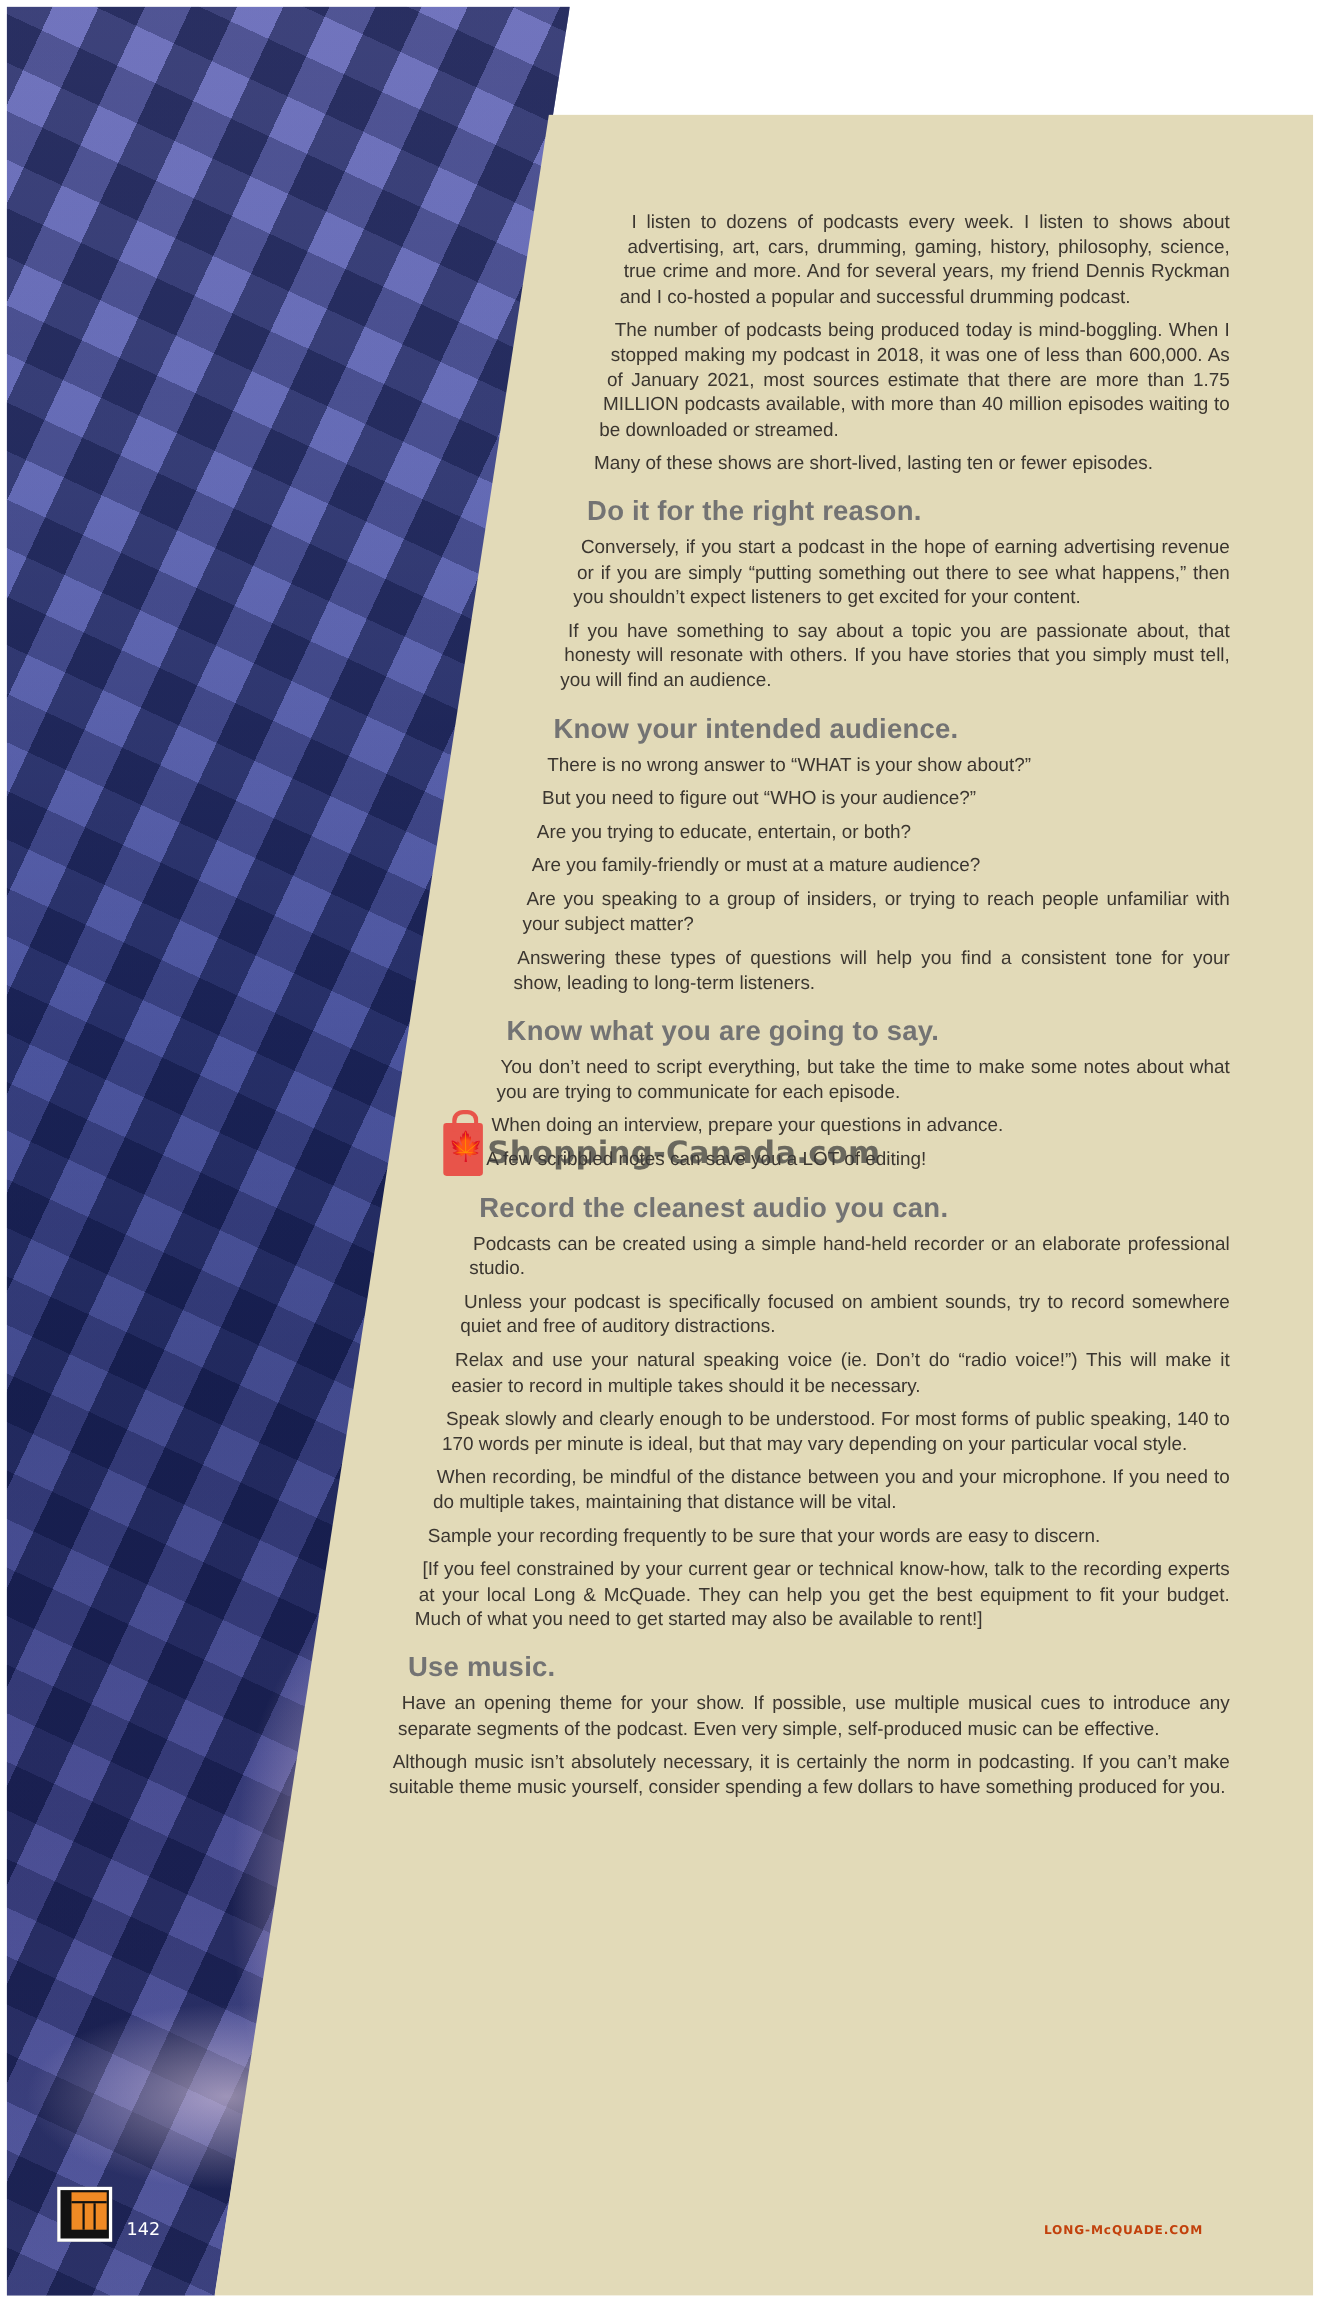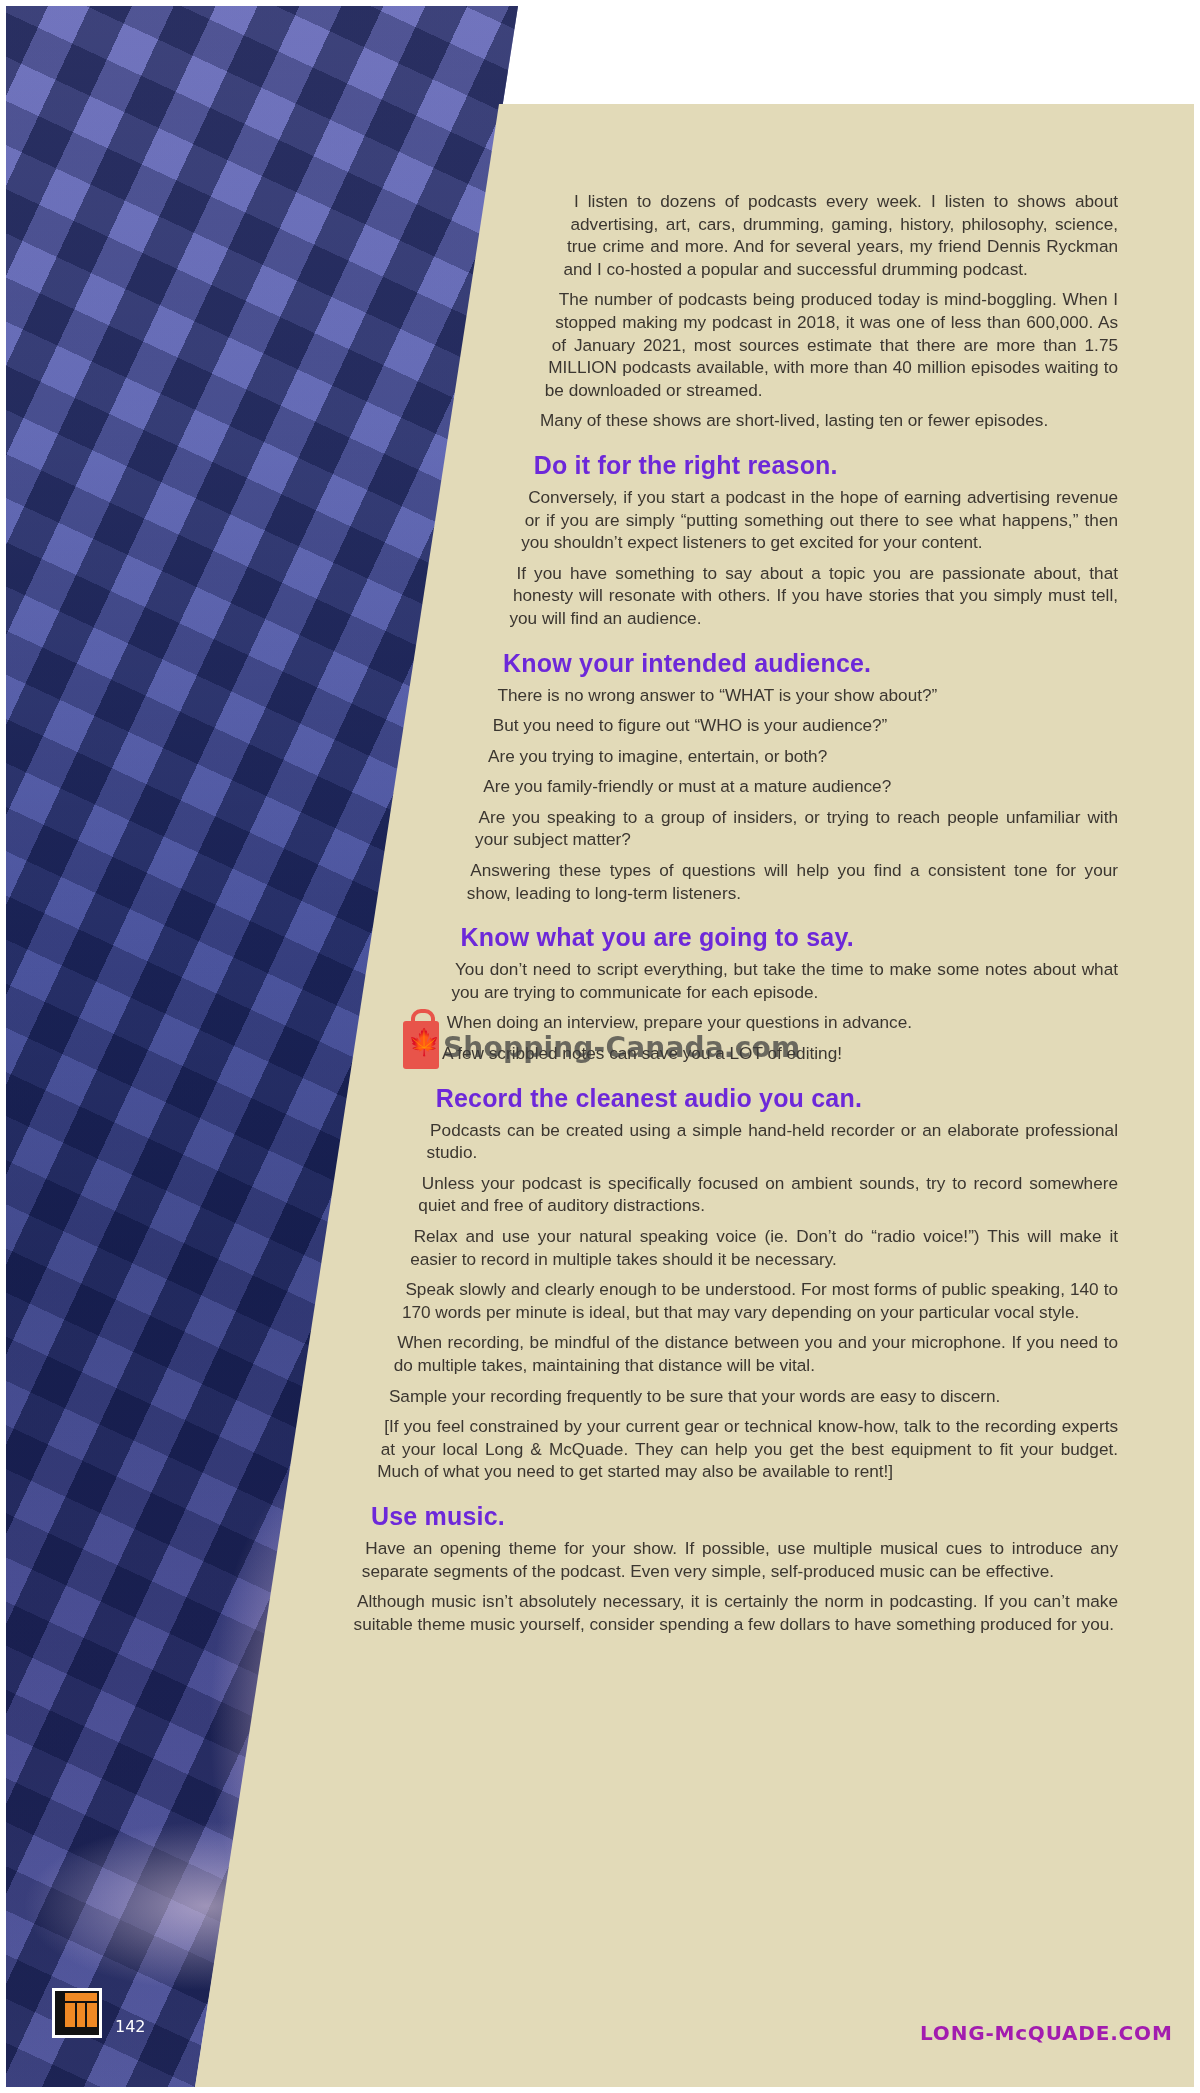--- a/index.html
+++ b/index.html
@@ -28,36 +28,36 @@
     color:#3b3630;
     font-size:17.2px; line-height:22.6px;
   }
   .text-area .shape {
     float:left; width:600px; height:1820px;
     shape-outside: polygon(0 0, 568px 0, 286px 1820px, 0 1820px);
   }
   .text-area p { margin:0 0 8px 0; text-align:justify; }
   .text-area h2 {
     margin:18px 0 6px 0; font-size:25px; line-height:30px; font-weight:bold;
-    color:#6d28d9; letter-spacing:0.2px;
+    color:#737373; letter-spacing:0.2px;
   }
   .logo {
     position:absolute; left:52px; top:1988px; width:50px; height:50px;
     background:#111; border:3px solid #fff; box-sizing:border-box;
   }
   .logo .orange { position:absolute; left:10px; top:2px; width:32px; height:34px; background:#f08a24; }
   .logo .bar { position:absolute; top:12px; width:2px; height:24px; background:#111; }
   .logo .hbar { position:absolute; left:10px; top:10px; width:32px; height:2px; background:#111; }
   .page-num {
     position:absolute; left:115px; top:2017px; color:#fff; font-weight:normal; font-size:16px;
     font-family:"DejaVu Sans", sans-serif;
   }
   .site {
-    position:absolute; left:920px; top:2021px; font-size:20px; font-weight:bold;
-    color:#a21caf; letter-spacing:0.8px; font-family:"DejaVu Sans", sans-serif;
+    position:absolute; left:949px; top:2021px; font-size:11px; font-weight:bold;
+    color:#c2410c; letter-spacing:0.8px; font-family:"DejaVu Sans", sans-serif;
   }
   .watermark {
     position:absolute; left:403px; top:1010px; height:60px; display:flex; align-items:center;
     pointer-events:none;
   }
   .wm-bag {
     width:36px; height:48px; background:#e8544a; border-radius:3px; position:relative; margin-top:10px;
   }
   .wm-bag::before {
     content:""; position:absolute; left:8px; top:-12px; width:16px; height:16px;
@@ -82,21 +82,21 @@
   <p>The number of podcasts being produced today is mind-boggling. When I stopped making my podcast in 2018, it was one of less than 600,000. As of January 2021, most sources estimate that there are more than 1.75 MILLION podcasts available, with more than 40 million episodes waiting to be downloaded or streamed.</p>
   <p>Many of these shows are short-lived, lasting ten or fewer episodes.</p>
 
   <h2>Do it for the right reason.</h2>
   <p>Conversely, if you start a podcast in the hope of earning advertising revenue or if you are simply “putting something out there to see what happens,” then you shouldn’t expect listeners to get excited for your content.</p>
   <p>If you have something to say about a topic you are passionate about, that honesty will resonate with others. If you have stories that you simply must tell, you will find an audience.</p>
 
   <h2>Know your intended audience.</h2>
   <p>There is no wrong answer to “WHAT is your show about?”</p>
   <p>But you need to figure out “WHO is your audience?”</p>
-  <p>Are you trying to imagine, entertain, or both?</p>
+  <p>Are you trying to educate, entertain, or both?</p>
   <p>Are you family-friendly or must at a mature audience?</p>
   <p>Are you speaking to a group of insiders, or trying to reach people unfamiliar with your subject matter?</p>
   <p>Answering these types of questions will help you find a consistent tone for your show, leading to long-term listeners.</p>
 
   <h2>Know what you are going to say.</h2>
   <p>You don’t need to script everything, but take the time to make some notes about what you are trying to communicate for each episode.</p>
   <p>When doing an interview, prepare your questions in advance.</p>
   <p>A few scribbled notes can save you a LOT of editing!</p>
 
   <h2>Record the cleanest audio you can.</h2>

